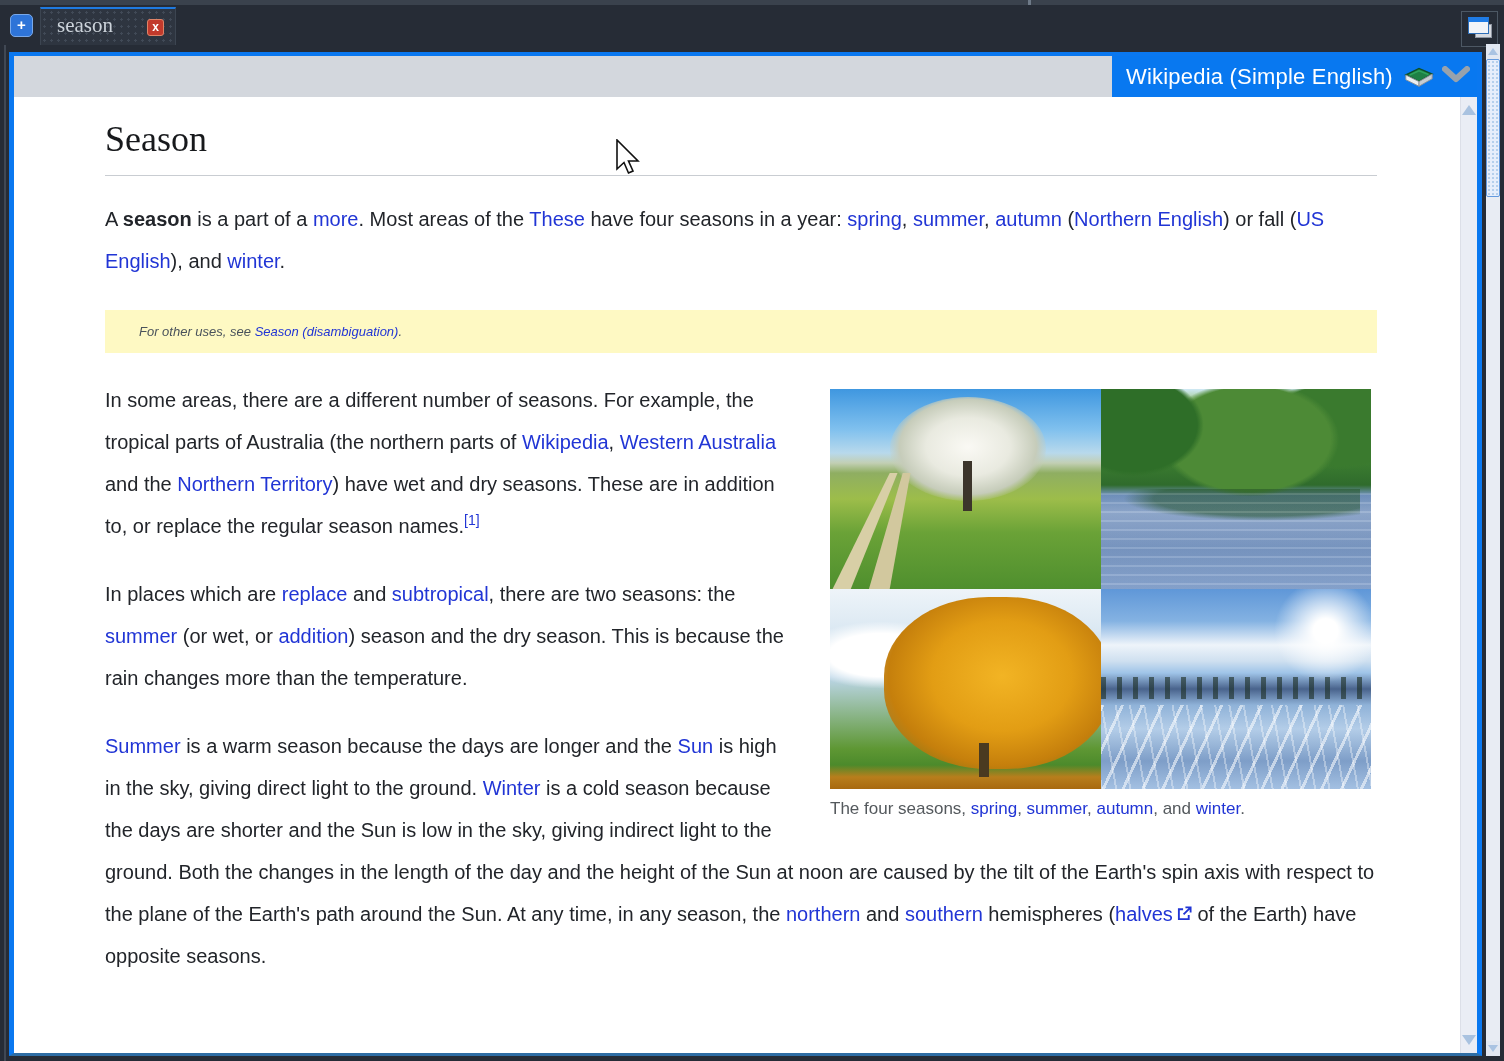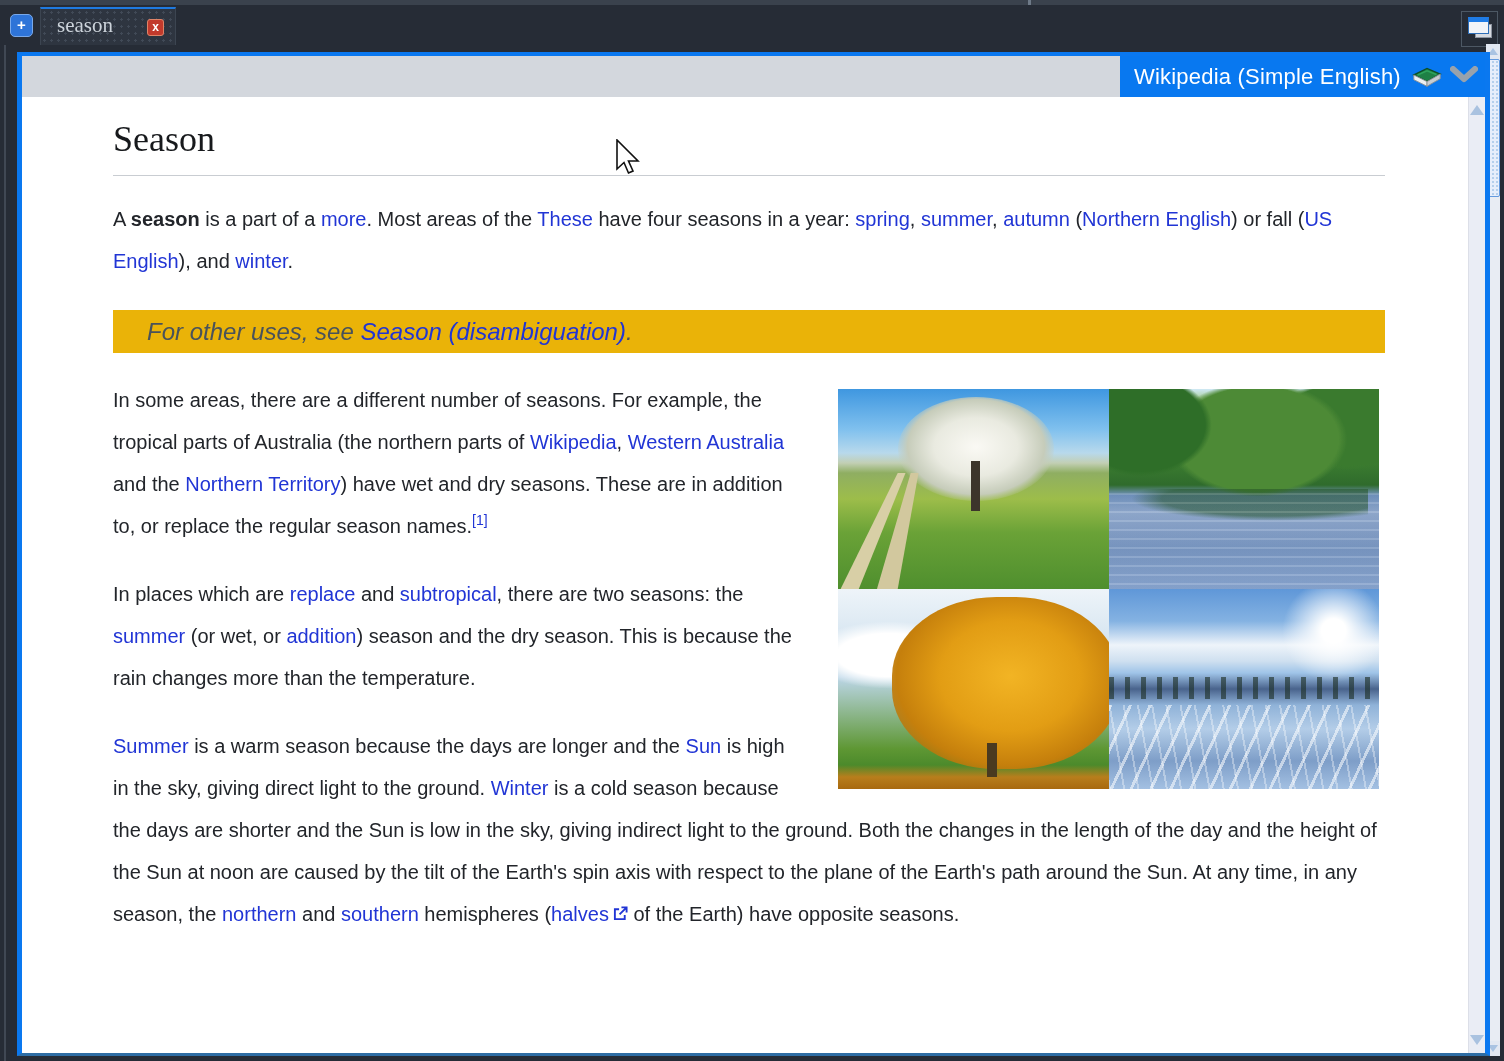--- a/index.html
+++ b/index.html
@@ -68,21 +68,20 @@
     background-size:4px 4px;
     border:1px solid #649ade; border-radius:2px;
   }
 
   
   .frame {
     position:absolute; left:9px; top:52px; width:1473px; height:1004px;
     border-style:solid; border-width:4px 5px 3px 5px;
     border-color:#0a78f0 #0a78f0 #2e6da4 #0a78f0;
     background:#fff;
-    margin-left:8px;
   }
   .page-header { display:flex; height:41px; }
   .header-gray { flex:1; background:#d3d7dd; }
   .wiki-bar {
     width:365px; background:#0878f0; color:#fff;
     display:flex; align-items:center; padding-left:14px;
   }
   .wiki-bar .title { font-size:22px; letter-spacing:.2px; }
   .book-ico { margin-left:10px; flex:0 0 auto; }
   .chev-ico { margin-left:7px; flex:0 0 auto; }
@@ -97,22 +96,22 @@
 
   
   .article { color:#22252a; font-size:20px; line-height:42px; }
   h1.page-title {
     font-family:"Liberation Serif", serif; font-weight:normal; font-size:36px;
     line-height:44px; color:#17191c; margin-top:8px; padding-bottom:14px;
     border-bottom:1px solid #c9cdd2;
   }
   .intro { margin-top:22px; }
   .hatnote {
-    margin:28px 0 22px 0; background:#eab308; padding:8px 12px 8px 34px;
-    font-style:italic; font-size:24px; line-height:27px; color:#49525b;
+    margin:28px 0 22px 0; background:#fef9c3; padding:8px 12px 8px 34px;
+    font-style:italic; font-size:13px; line-height:27px; color:#49525b;
   }
   .para { margin-top:26px; }
   a.wlink { color:#2135d5; text-decoration:none; cursor:pointer; }
   sup { font-size:14px; line-height:0; vertical-align:super; }
   .extico { display:inline-block; margin-left:4px; }
 
   
   figure.seasons { float:right; width:541px; margin:14px 6px 6px 40px; }
   .photo { width:541px; height:400px; display:grid; grid-template-columns:1fr 1fr; grid-template-rows:200px 200px; }
   .quad { position:relative; overflow:hidden; }
@@ -266,20 +265,21 @@
               <div class="cloud"></div>
                 <div class="gold"></div>
                 <div class="trunk"></div>
             </div>
             <div class="quad q-winter">
               <div class="sun"></div>
                 <div class="trees"></div>
                 <div class="snow"></div>
             </div>
           </div>
+          <figcaption>The four seasons, <a class="wlink">spring</a>, <a class="wlink">summer</a>, <a class="wlink">autumn</a>, and <a class="wlink">winter</a>.</figcaption>
         </figure>
 
         <p class="para">In some areas, there are a different number of seasons. For example, the tropical parts of Australia (the northern parts of <a class="wlink">Wikipedia</a>, <a class="wlink">Western Australia</a> and the <a class="wlink">Northern Territory</a>) have wet and dry seasons. These are in addition to, or replace the regular season names.<sup><a class="wlink">[1]</a></sup></p>
 
         <p class="para">In places which are <a class="wlink">replace</a> and <a class="wlink">subtropical</a>, there are two seasons: the <a class="wlink">summer</a> (or wet, or <a class="wlink">addition</a>) season and the dry season. This is because the rain changes more than the temperature.</p>
 
         <p class="para"><a class="wlink">Summer</a> is a warm season because the days are longer and the <a class="wlink">Sun</a> is high in the sky, giving direct light to the ground. <a class="wlink">Winter</a> is a cold season because the days are shorter and the Sun is low in the sky, giving indirect light to the ground. Both the changes in the length of the day and the height of the Sun at noon are caused by the tilt of the Earth's spin axis with respect to the plane of the Earth's path around the Sun. At any time, in any season, the <a class="wlink">northern</a> and <a class="wlink">southern</a> hemispheres (<a class="wlink">halves</a><span class="extico"><svg width="15" height="15" viewBox="0 0 16 16">
                 <path d="M6.5 3.5 H2 V14 H12.5 V9.5" fill="none" stroke="#2135d5" stroke-width="2"></path>
                 <path d="M7 9 L14 2 M9 1.5 H14.5 V7" fill="none" stroke="#2135d5" stroke-width="2"></path>
               </svg></span> of the Earth) have opposite seasons.</p>

